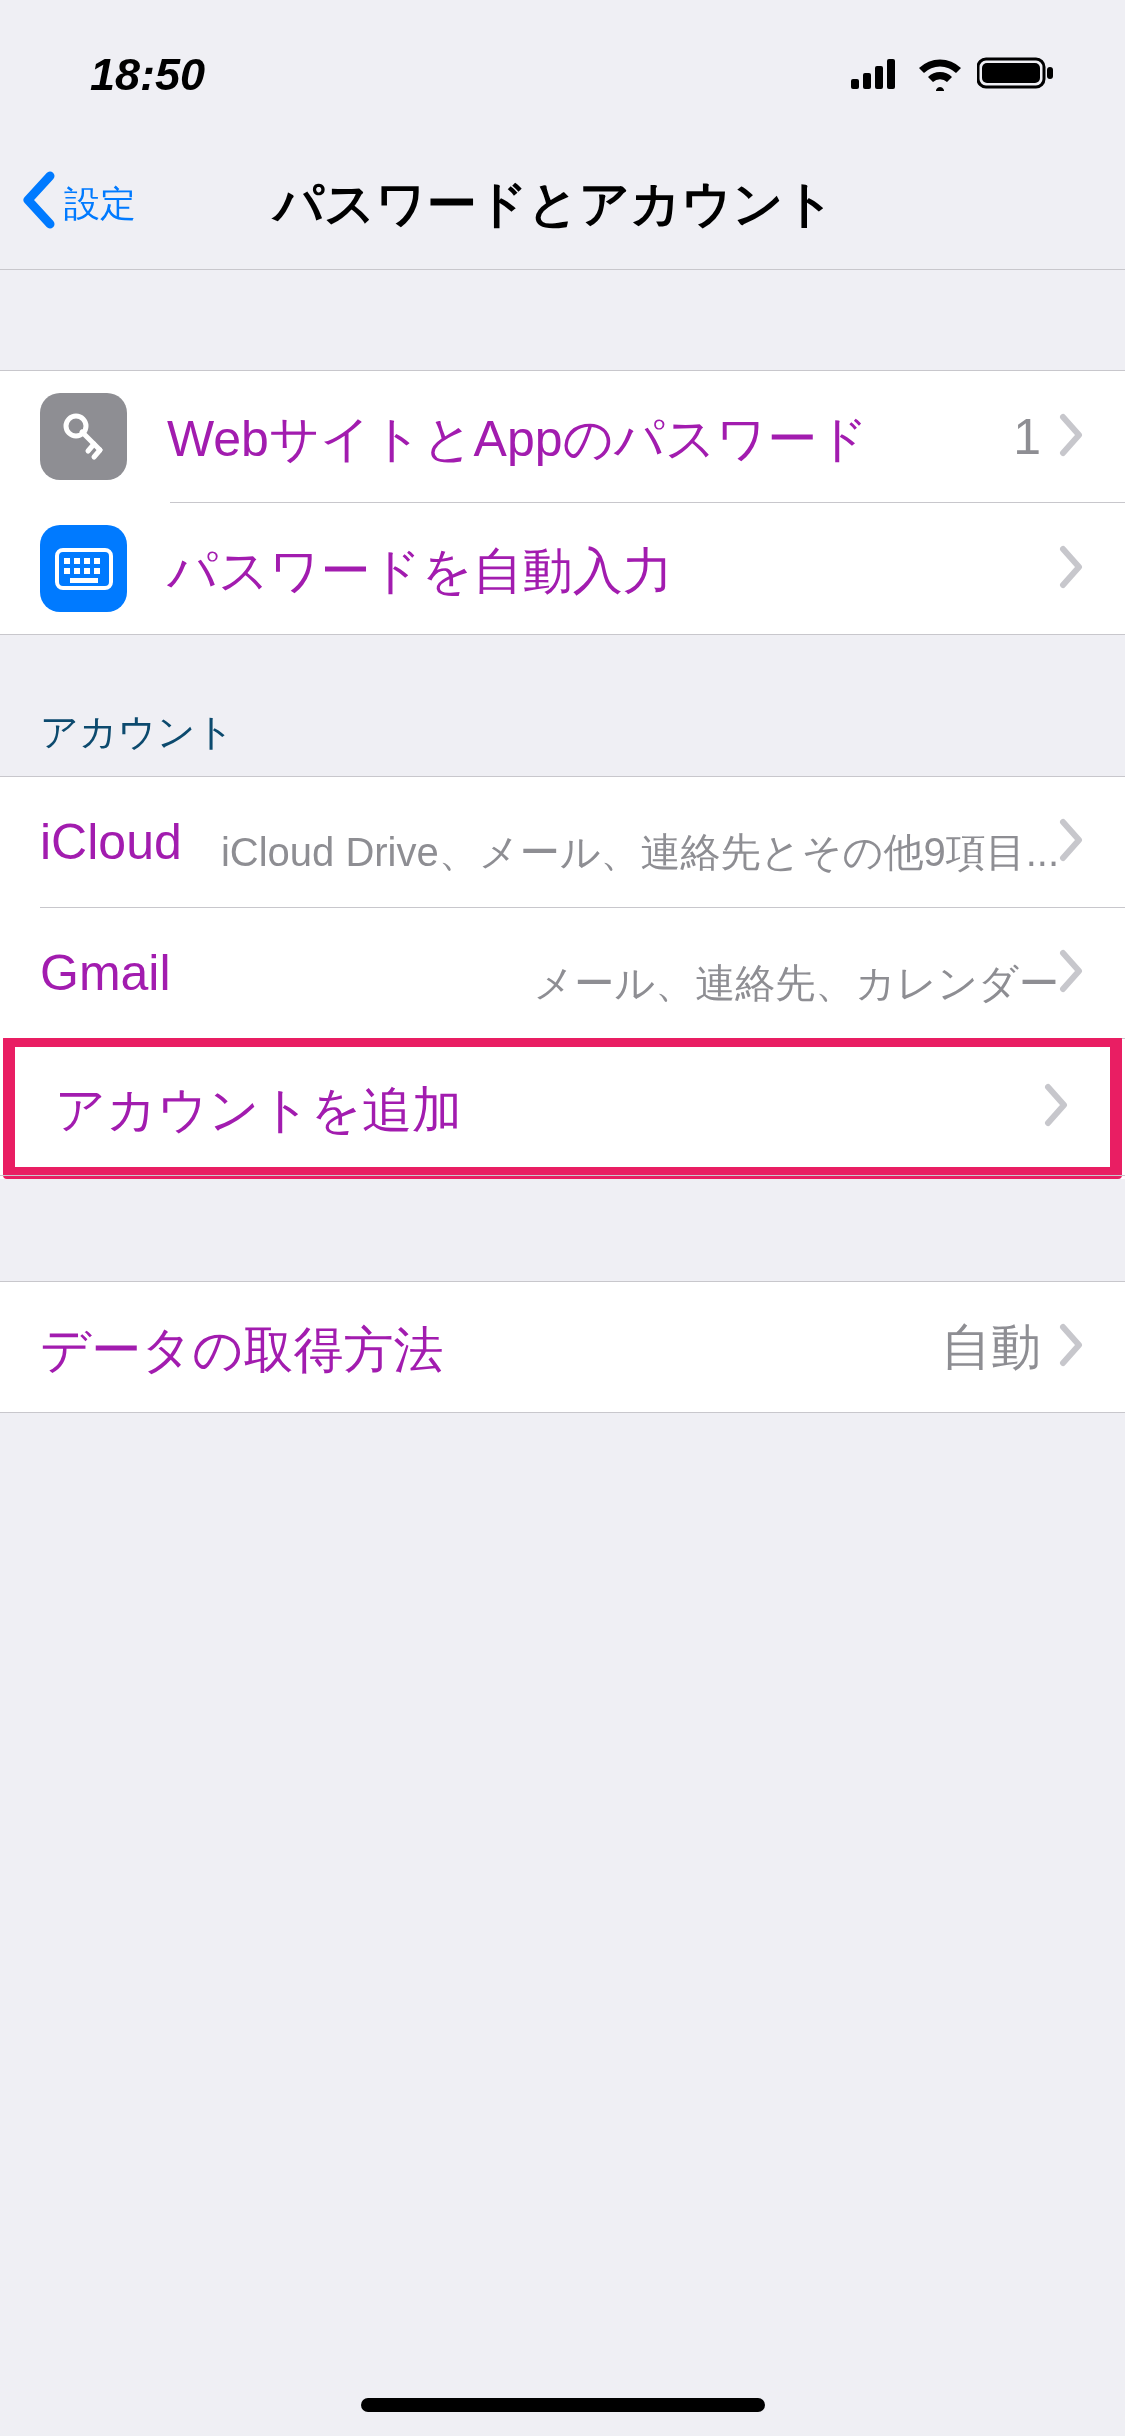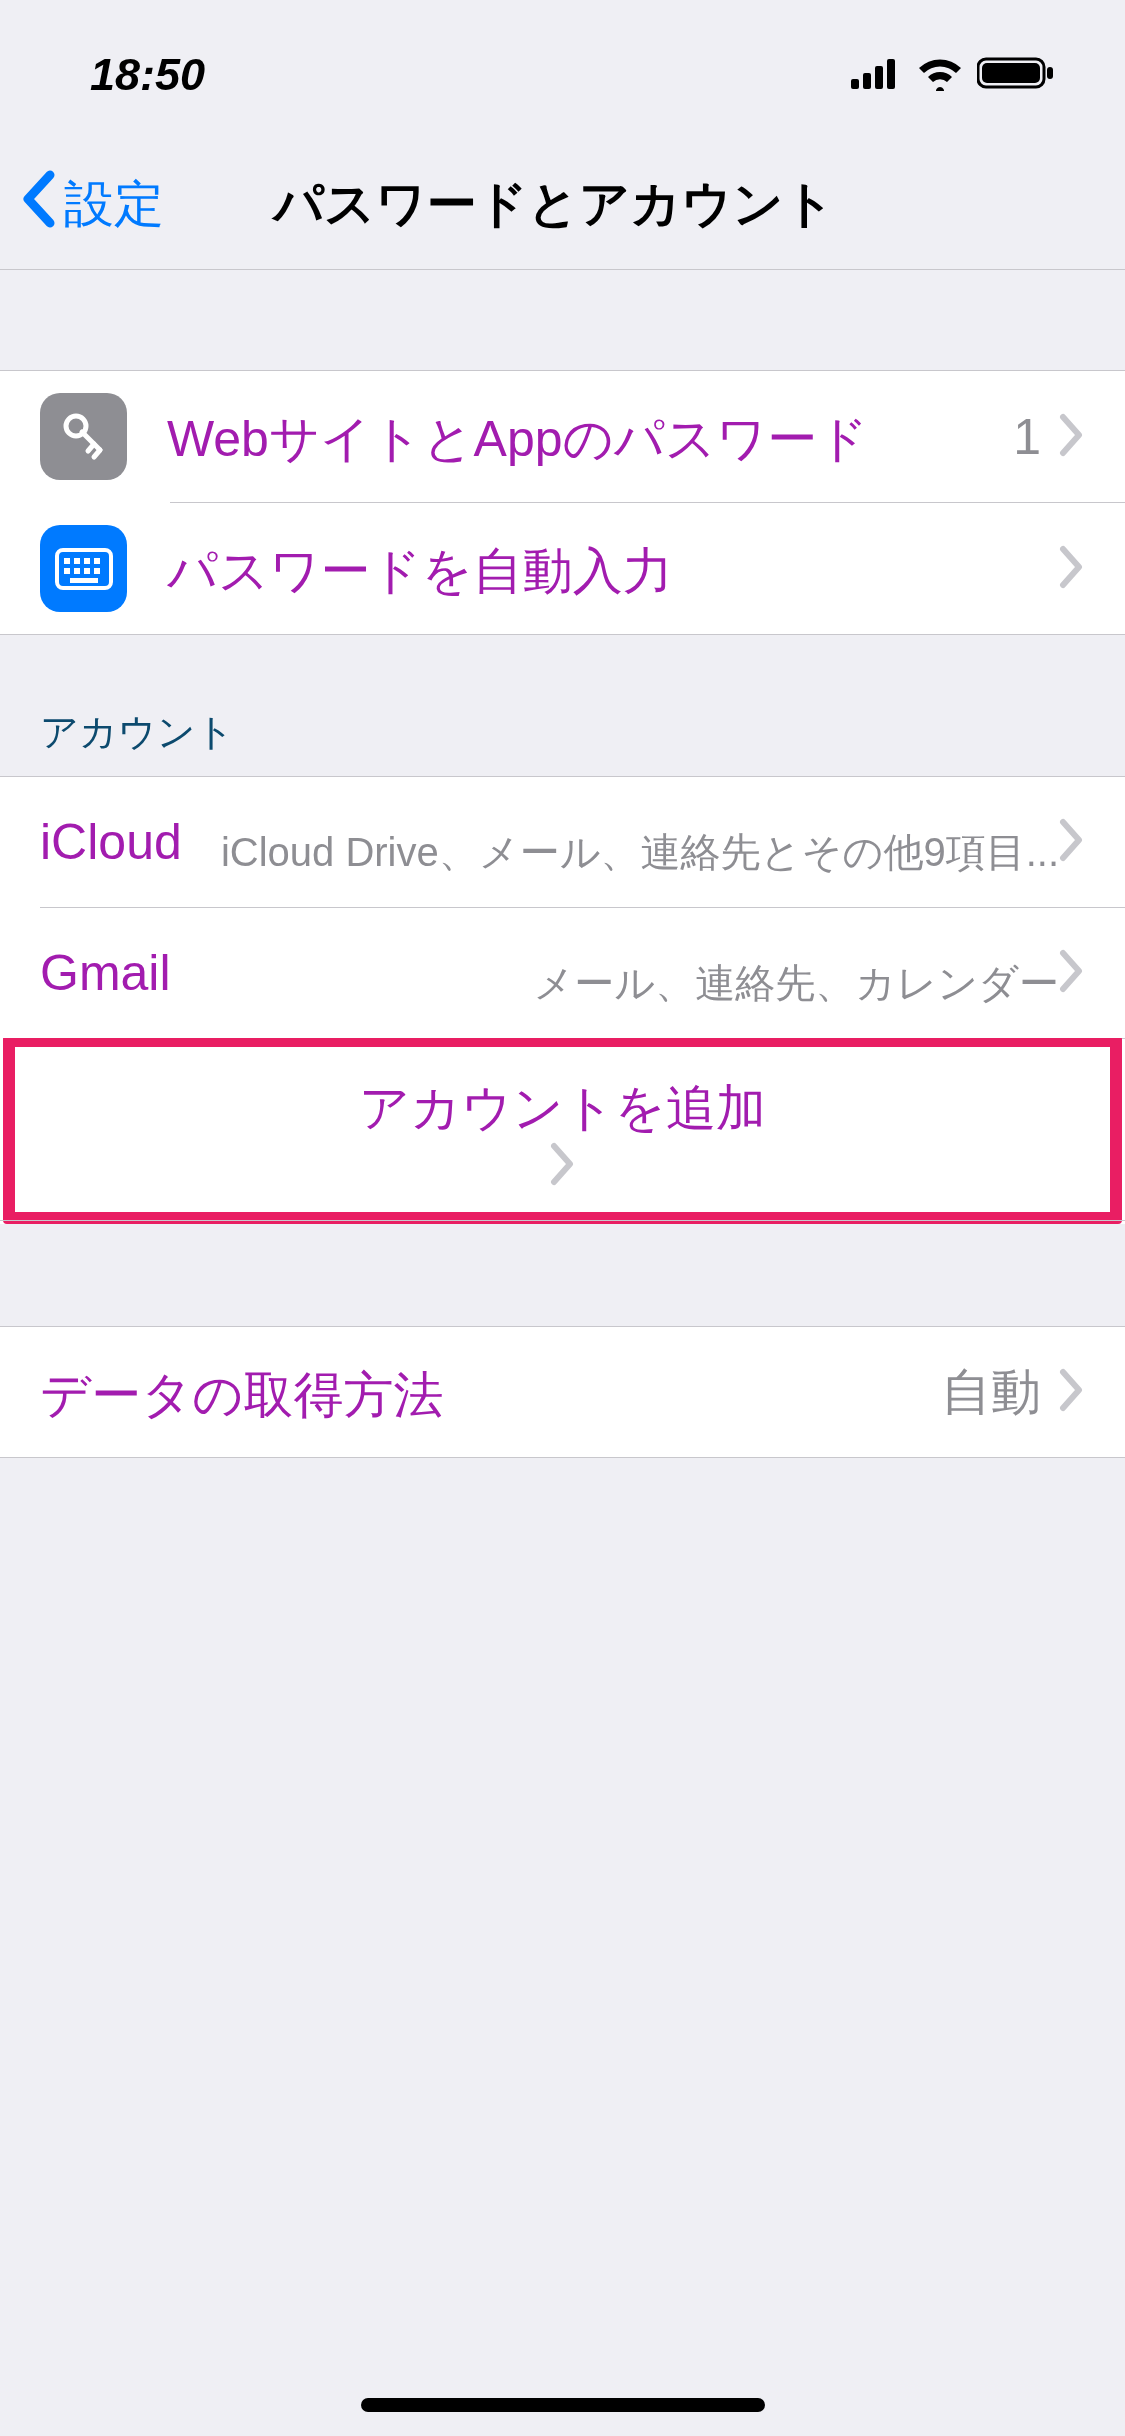--- a/index.html
+++ b/index.html
@@ -28,21 +28,21 @@
       height: 130px;
       display: flex;
       align-items: center;
       position: relative;
       border-bottom: 1px solid #c8c7cc;
     }
     .back-btn {
       display: flex;
       align-items: center;
       color: #007aff;
-      font-size: 50px;
+      font-size: 36px;
       padding-left: 20px;
       gap: 6px;
     }
     .nav-title {
       position: absolute;
       left: 0; right: 17px;
       text-align: center;
       font-size: 50px;
       font-weight: 600;
       pointer-events: none;
@@ -222,21 +222,21 @@
     </div>
     <span class="chevron">
       <svg width="26" height="44" viewBox="0 0 26 44">
           <polyline points="4,4 20,22 4,40" fill="none" stroke="#c7c7cc" stroke-width="6" stroke-linecap="round" stroke-linejoin="round"></polyline>
         </svg>
     </span>
   </div>
   <div class="sep-full"></div>
 
   <div class="highlight-box">
-    <div class="row" style="min-height:120px;flex-direction:column;">
+    <div class="row" style="min-height:120px;">
       <div class="label">アカウントを追加</div>
       <span class="chevron">
         <svg width="26" height="44" viewBox="0 0 26 44">
             <polyline points="4,4 20,22 4,40" fill="none" stroke="#c7c7cc" stroke-width="6" stroke-linecap="round" stroke-linejoin="round"></polyline>
           </svg>
       </span>
     </div>
   </div>
 </div>
 <div class="line-full"></div>

